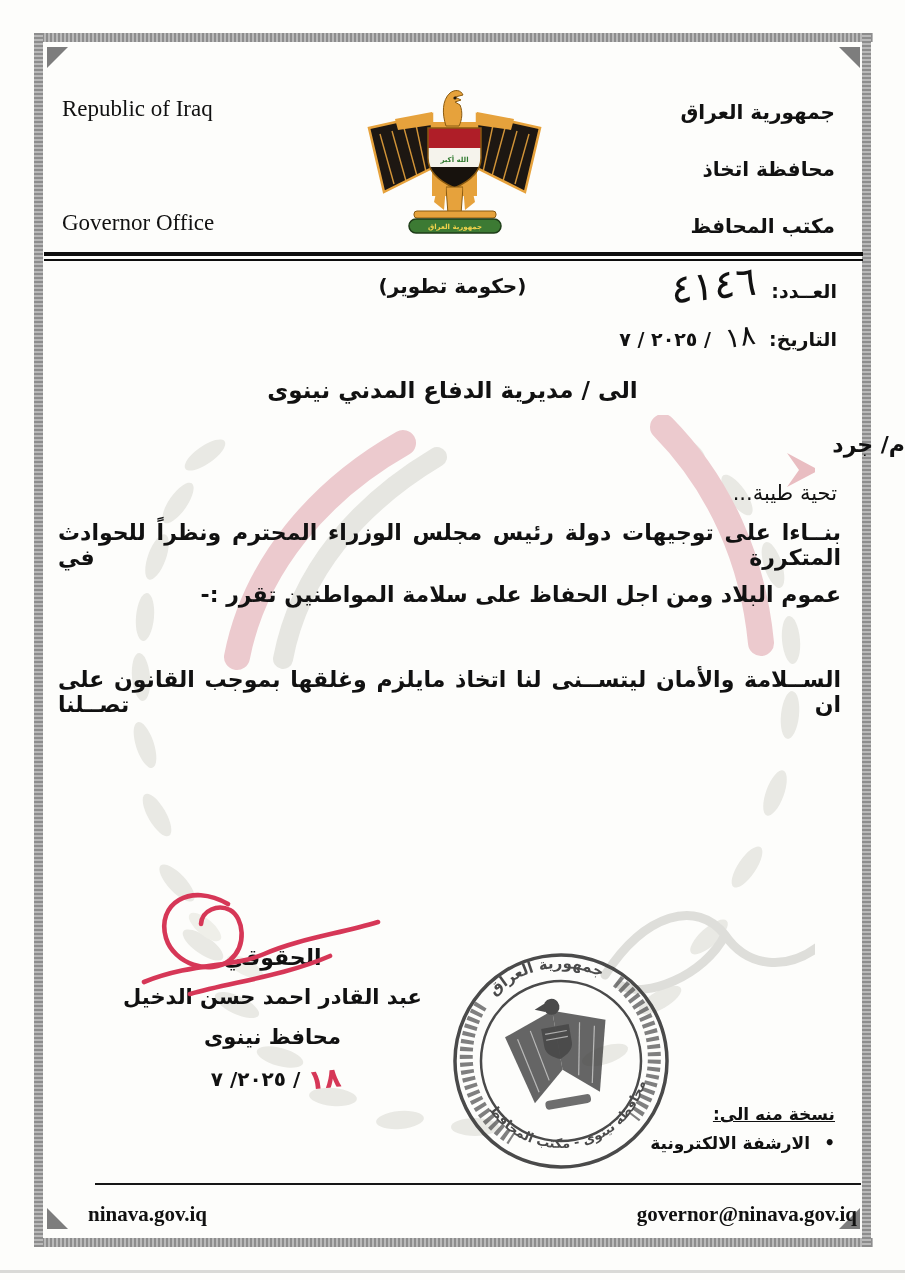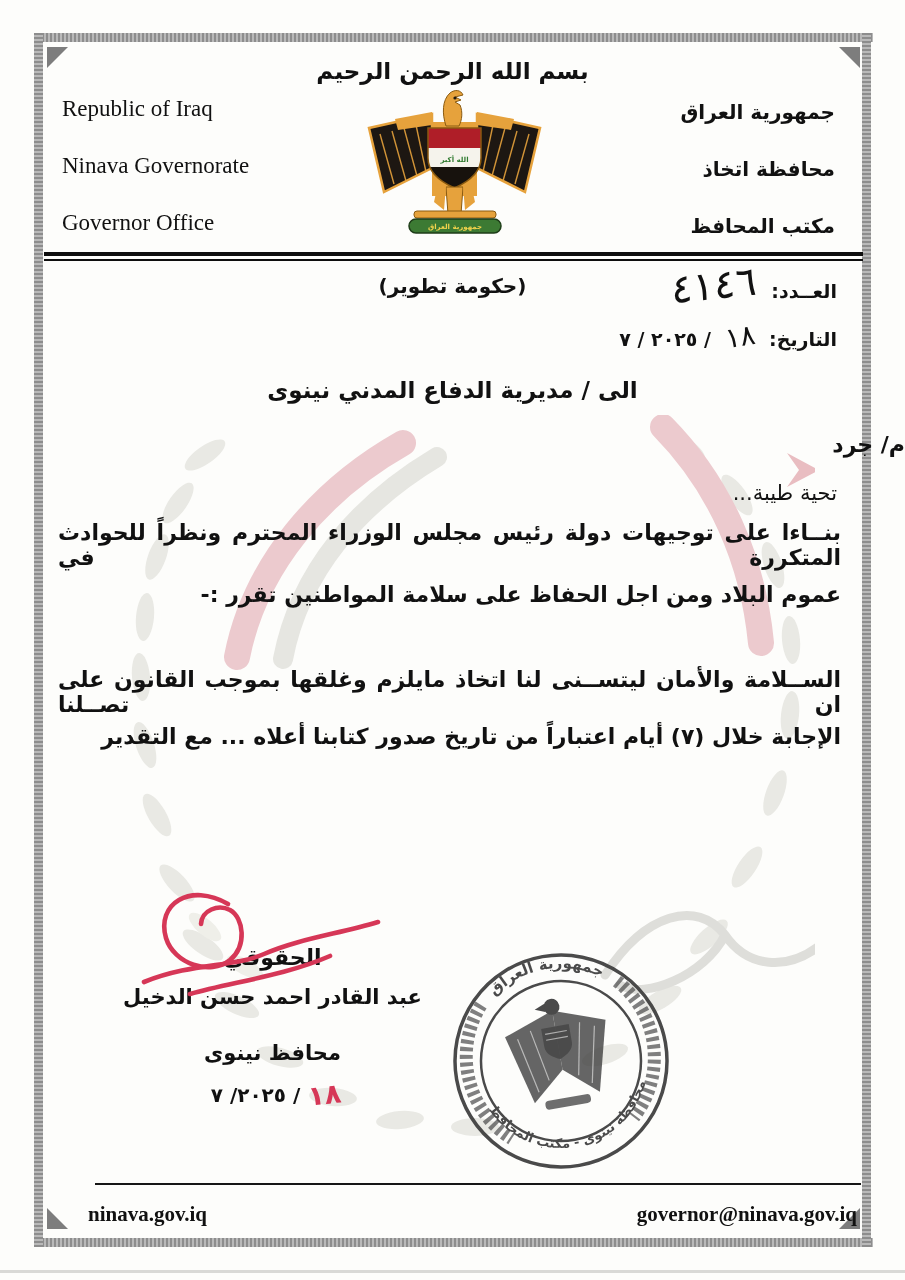--- a/index.html
+++ b/index.html
@@ -35,21 +35,21 @@
   .subject{top:432px;left:0;right:0;text-align:right;font-size:22px;font-weight:800;direction:rtl;z-index:2;}
   .greeting{top:481px;right:68px;font-size:21px;font-weight:normal;direction:rtl;z-index:2;}
   .body-wrap{top:520px;left:58px;right:64px;direction:rtl;z-index:2;}
   .body-line{font-size:22px;font-weight:bold;text-align:right;}
   .body-line.fill{text-align:justify;text-align-last:justify;}
   .h1x{height:62px;} .h2x{height:85px;} .h3x{height:66px;} .h4x{height:64px;} .h5x{height:57px;}
   
   .sig-block{top:945px;left:100px;width:345px;text-align:center;direction:rtl;z-index:2;}
   .sig-title{font-size:22px;font-weight:800;}
   .sig-name{font-size:21px;font-weight:800;margin-top:15px;}
-  .sig-pos{font-size:21px;font-weight:800;margin-top:32px;}
+  .sig-pos{font-size:21px;font-weight:800;margin-top:16px;}
   .sig-date{margin-top:14px;display:flex;direction:ltr;justify-content:center;align-items:center;gap:8px;}
   .sig-date .date-printed{font-size:20px;margin-left:7px;}
   .sig-day{font-size:27px;letter-spacing:7px;transform:rotate(-6deg);font-weight:bold;}
   .sig-svg{top:882px;left:132px;width:262px;height:128px;z-index:4;}
   
   .stamp{top:948px;left:448px;width:226px;height:226px;transform:rotate(-10deg);opacity:.93;z-index:3;}
   
   .copyto{top:1104px;right:70px;direction:rtl;text-align:right;z-index:2;}
   .copyto-label{font-size:17px;font-weight:bold;text-decoration:underline;}
   .copyto-item{margin-top:9px;font-size:17px;font-weight:bold;display:flex;direction:rtl;gap:14px;align-items:center;}
@@ -107,24 +107,22 @@
   <div class="bar" style="left:34px;right:32px;top:33px;height:9px;"></div>
   <div class="bar" style="left:34px;right:32px;top:1238px;height:9px;"></div>
   <div class="bar v" style="left:34px;top:33px;width:9px;height:1214px;"></div>
   <div class="bar v" style="left:862px;top:33px;width:9px;height:1214px;"></div>
   <div class="corner tl" style="left:47px;top:47px;"></div>
   <div class="corner tr" style="right:45px;top:47px;"></div>
   <div class="corner bl" style="left:47px;top:1208px;"></div>
   <div class="corner br" style="right:45px;top:1208px;"></div>
   <div class="scan-edge"></div>
 
-  <div class="abs bismillah">بسم الله الرحمن الرحيم</div>
 
   <div class="abs eng-line" style="top:96px;">Republic of Iraq</div>
-  <div class="abs eng-line" style="top:153px;">Ninava Governorate</div>
   <div class="abs eng-line" style="top:210px;">Governor Office</div>
 
   <div class="abs ara-line" style="top:100px;">جمهورية العراق</div>
   <div class="abs ara-line" style="top:157px;">محافظة اتخاذ</div>
   <div class="abs ara-line" style="top:214px;">مكتب المحافظ</div>
 
   <svg class="abs emblem-svg" viewBox="0 0 185 150" aria-hidden="true">
     <defs>
         <clipPath id="shieldClip">
           <path d="M 66,44 L 119,44 L 119,74 C 119,88 106,98 92.5,104 C 79,98 66,88 66,74 Z"></path>
@@ -181,21 +179,20 @@
   </div>
 
   <div class="abs addressee">الى / مديرية الدفاع المدني نينوى</div>
   <div class="abs subject">م/ جرد</div>
   <div class="abs greeting">تحية طيبة...</div>
 
   <div class="abs body-wrap">
     <div class="body-line fill h1x">بنــاءا على توجيهات دولة رئيس مجلس الوزراء المحترم ونظراً للحوادث المتكررة في</div>
     <div class="body-line h2x">عموم البلاد ومن اجل الحفاظ على سلامة المواطنين تقرر :-</div>
     <div class="body-line fill h5x">الســلامة والأمان ليتســنى لنا اتخاذ مايلزم وغلقها بموجب القانون على ان تصــلنا</div>
-    <div class="body-line">الإجابة خلال (٧) أيام اعتباراً من تاريخ صدور كتابنا أعلاه ... مع التقدير</div>
   </div>
 
   <svg class="abs sig-svg" viewBox="0 0 262 128" aria-hidden="true">
     <g fill="none" stroke="#d63757" stroke-width="4.6" stroke-linecap="round">
       <path d="M 96,22 C 58,0 24,22 34,56 C 42,82 78,94 98,78 C 115,64 112,36 98,28 C 86,22 70,28 69,42"></path>
       <path d="M 12,100 C 62,80 100,86 132,72 C 166,57 206,52 246,40"></path>
       <path d="M 58,112 C 100,100 152,94 198,74"></path>
     </g>
   </svg>
   <div class="abs sig-block">
@@ -236,18 +233,25 @@
       <path id="stp-bot" d="M 26,113 A 87,87 0 0 0 200,113"></path>
     </defs>
     <text font-size="15" font-weight="bold" fill="#3d3d3d">
       <textPath href="#stp-top" startOffset="50%" text-anchor="middle">جمهورية العراق</textPath>
     </text>
     <text font-size="13" font-weight="bold" fill="#3d3d3d">
       <textPath href="#stp-bot" startOffset="50%" text-anchor="middle">محافظة نينوى - مكتب المحافظ</textPath>
     </text>
   </svg>
 
+  <div class="abs copyto">
+    <div class="copyto-label">نسخة منه الى:</div>
+    <div class="copyto-item">
+      <span>•</span>
+      <span>الارشفة الالكترونية</span>
+    </div>
+  </div>
 
   <div class="abs foot-rule"></div>
   <div class="abs website">ninava.gov.iq</div>
   <div class="abs email">governor@ninava.gov.iq</div>
 
 </div>
 
 </body></html>

